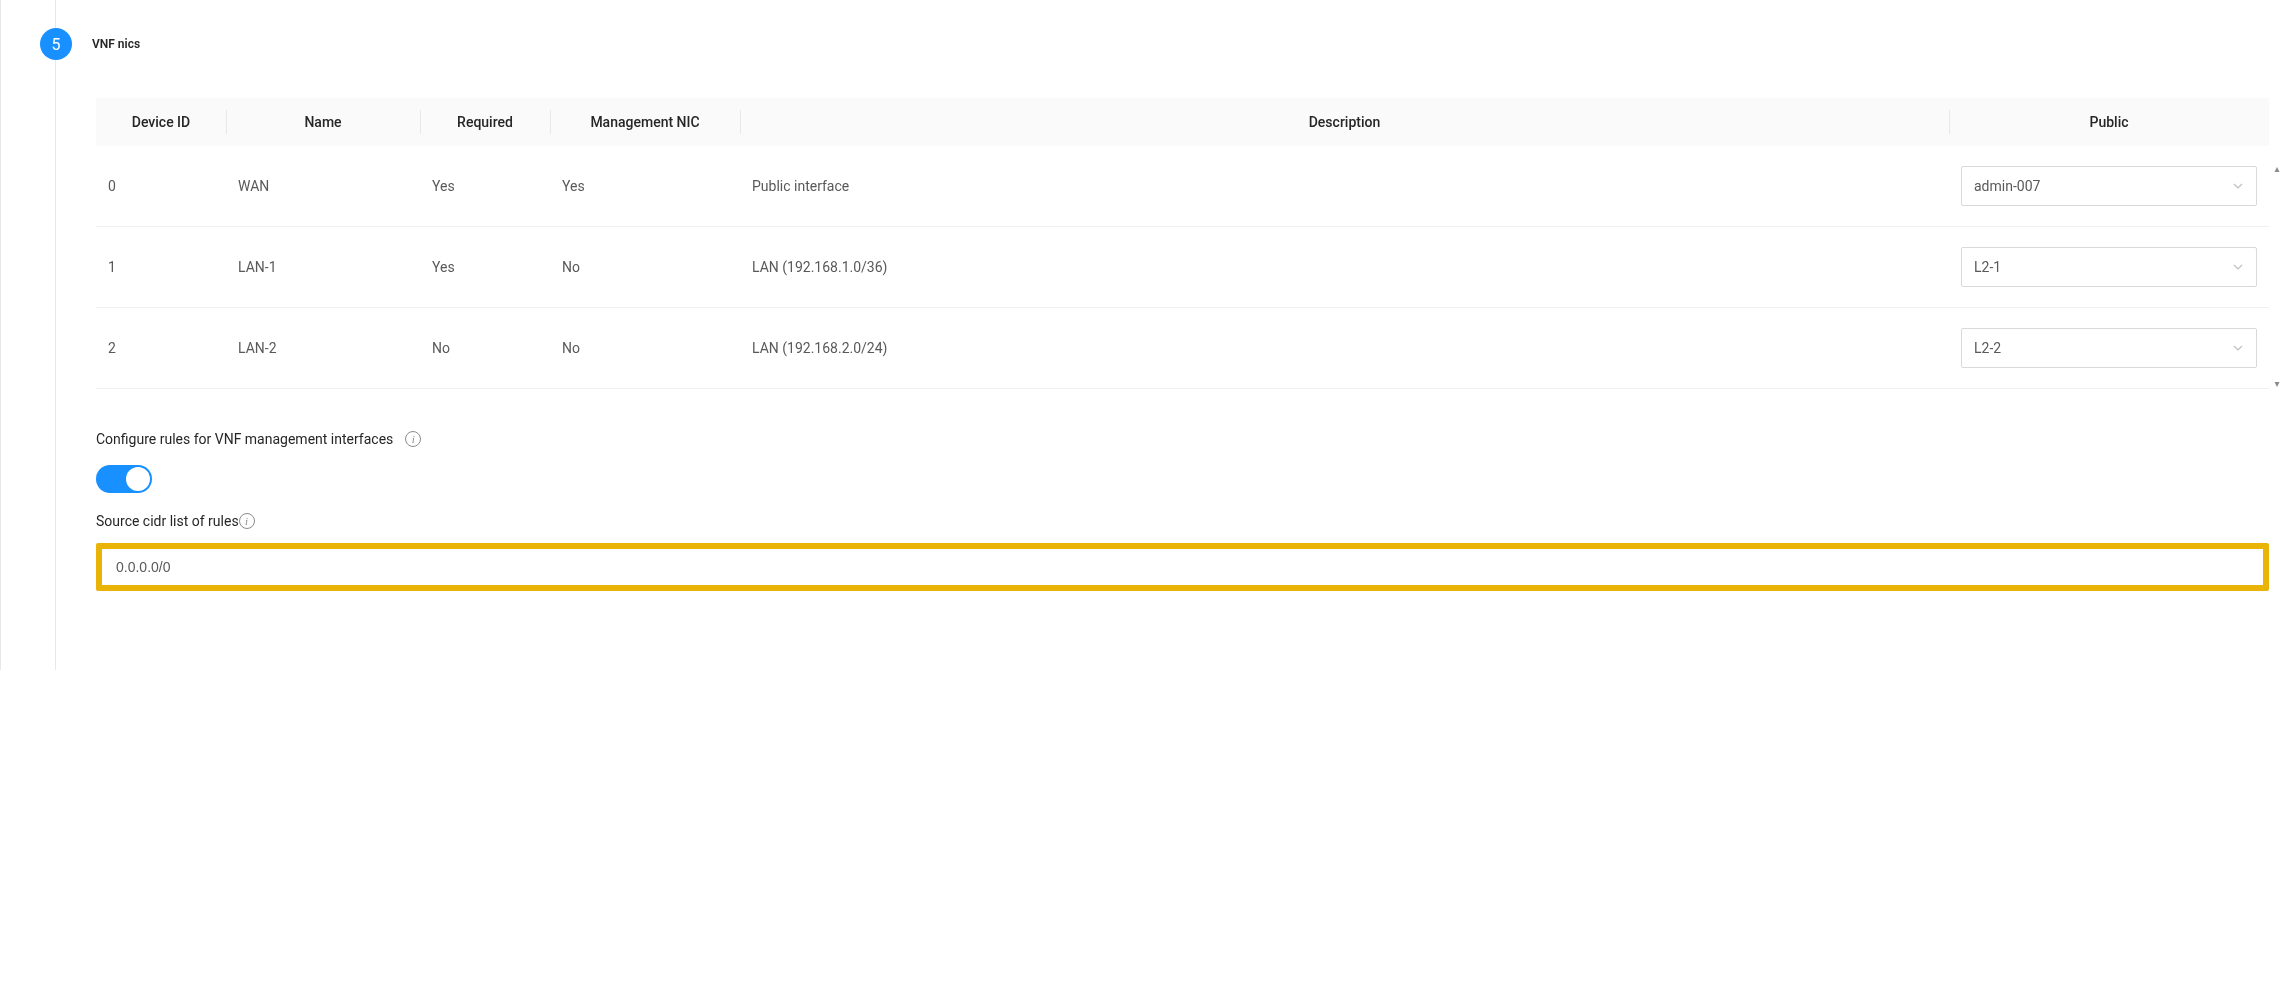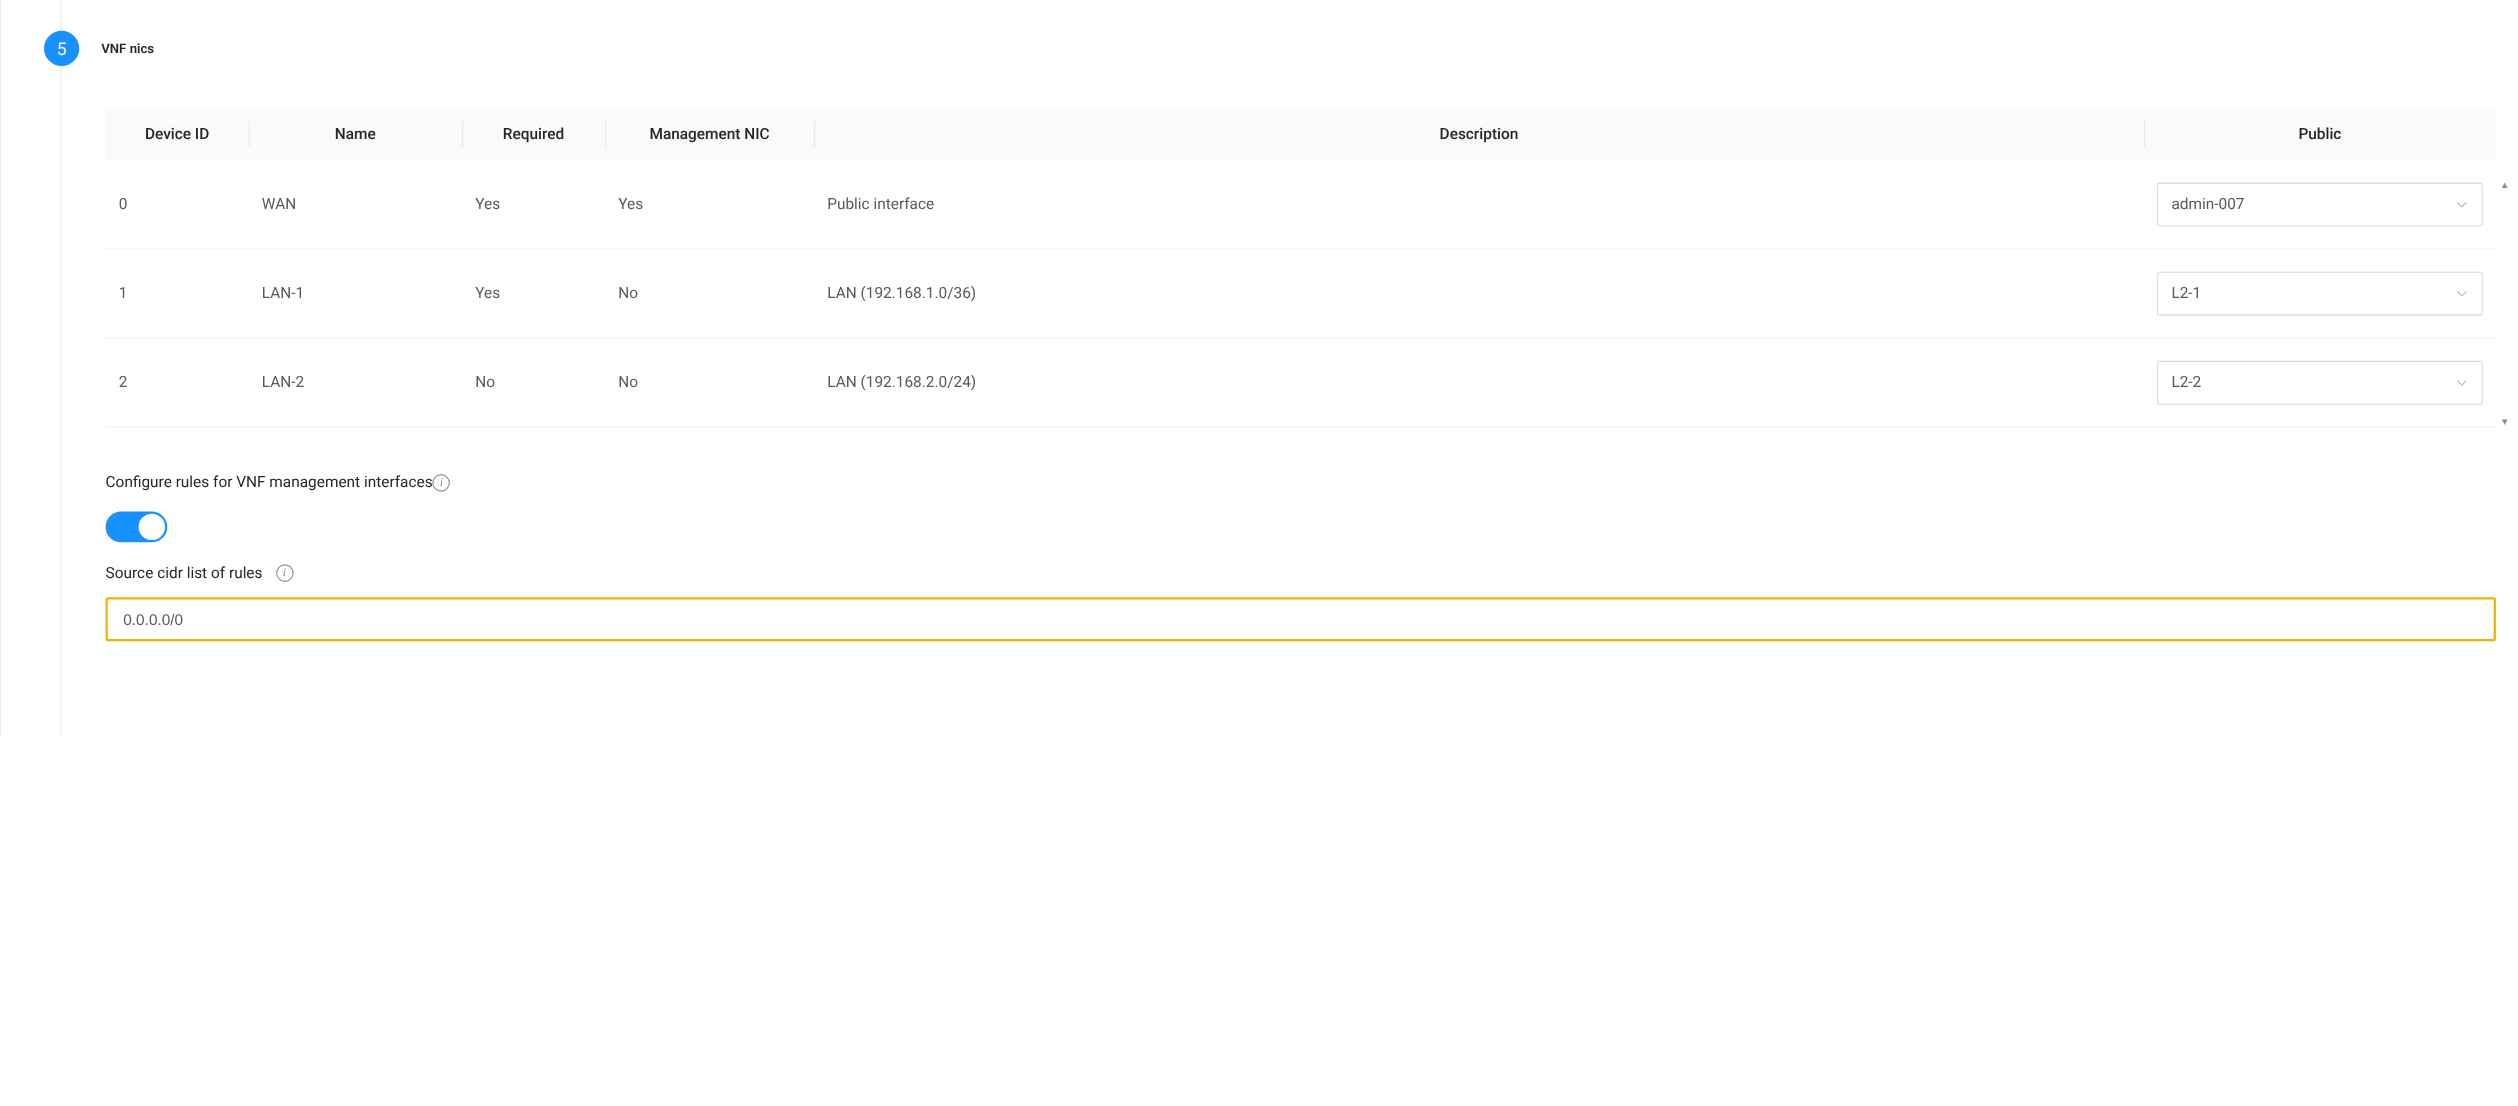--- a/index.html
+++ b/index.html
@@ -125,21 +125,21 @@
   }
   .scroll-arrow {
     font-size: 10px;
     line-height: 1;
     text-align: center;
   }
   .config-label {
     margin-top: 42px;
     display: flex;
     align-items: center;
-    gap: 0;
+    gap: 12px;
     font-size: 14px;
     color: #262626;
   }
   .info-icon {
     display: inline-flex;
     align-items: center;
     justify-content: center;
     width: 16px;
     height: 16px;
     border: 1px solid #8c8c8c;
@@ -165,28 +165,28 @@
     right: 2px;
     width: 24px;
     height: 24px;
     background: #fff;
     border-radius: 50%;
   }
   .cidr-label {
     margin-top: 20px;
     display: flex;
     align-items: flex-start;
-    gap: 12px;
+    gap: 0;
     font-size: 14px;
     color: #262626;
   }
   .cidr-input {
     margin-top: 14px;
     width: 100%;
-    border: 2px solid #eab308;
+    border: 6px solid #eab308;
     border-radius: 2px;
     padding: 10px 14px;
     font-size: 14px;
     color: #595959;
     outline: none;
   }
 </style>
 </head>
 <body>
 

